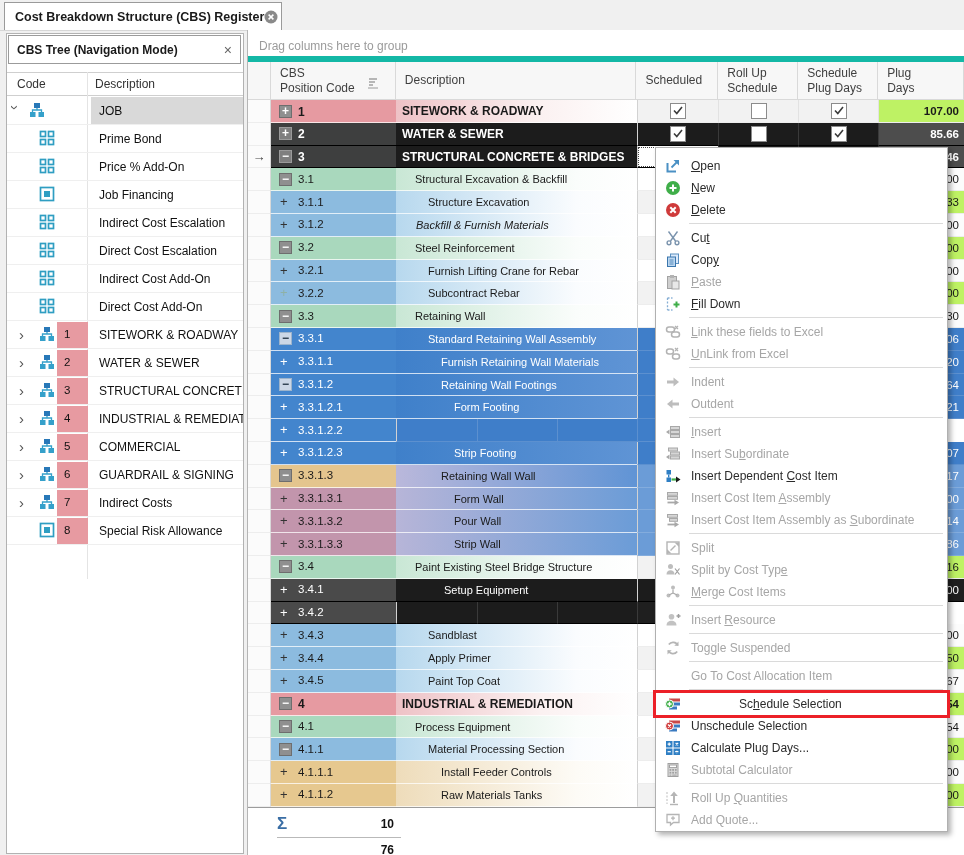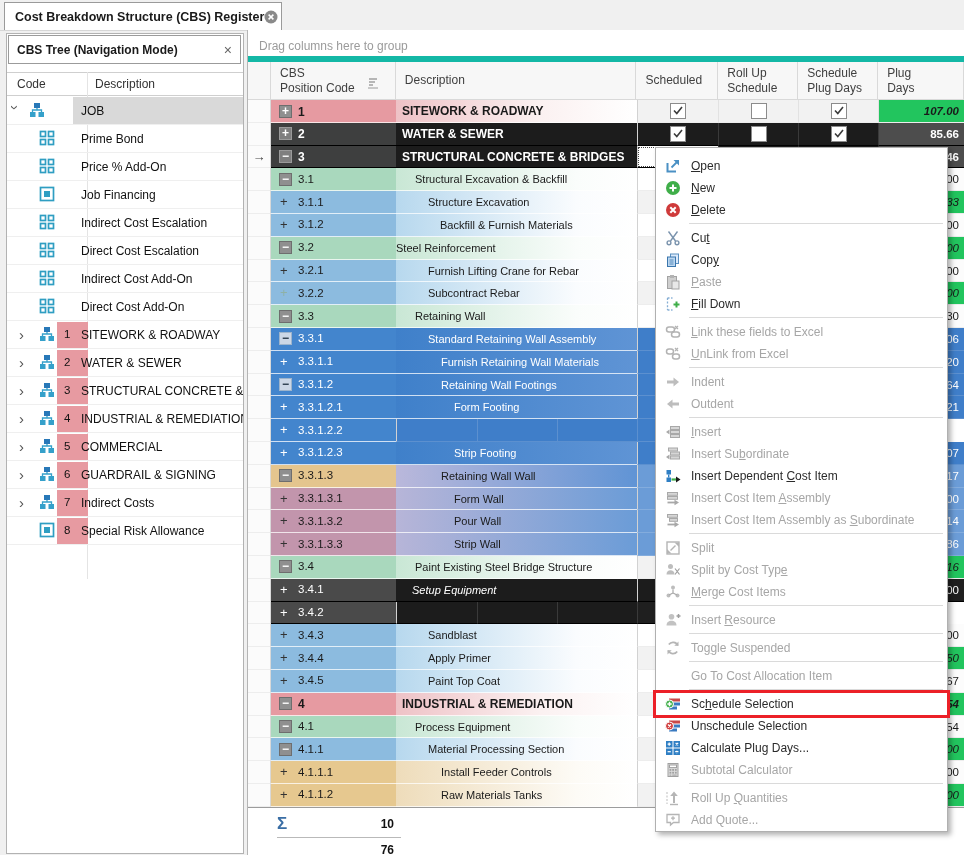--- a/index.html
+++ b/index.html
@@ -29,21 +29,21 @@
   .tree-cols .c1{position:absolute;left:10px;top:4px;}
   .tree-cols .c2{position:absolute;left:88px;top:4px;}
   .tree-colline{position:absolute;left:80px;top:38px;width:1px;height:507px;background:#e4e4e4;}
   #tree-body{position:absolute;left:0;top:63px;width:236px;}
   .trow{position:relative;height:28px;border-bottom:1px solid #efefef;box-sizing:border-box;font-size:12px;color:#111;}
   .trow .chev{position:absolute;top:6px;width:12px;height:16px;color:#555;font-size:15px;line-height:15px;}
   .trow .chev.open{transform:rotate(90deg);}
   .trow .ticon{position:absolute;top:5px;width:17px;height:17px;}
   .trow .tcode{position:absolute;left:50px;top:1px;width:31px;height:26px;background:#e79aa1;
                padding:6px 0 0 7px;box-sizing:border-box;font-size:11.5px;}
-  .trow .tdesc{position:absolute;left:66px;top:0px;right:0;height:27px;padding:7px 0 6px 8px;box-sizing:border-box;white-space:nowrap;overflow:hidden;}
+  .trow .tdesc{position:absolute;left:84px;top:0px;right:0;height:27px;padding:7px 0 6px 8px;box-sizing:border-box;white-space:nowrap;overflow:hidden;}
   .trow.sel .tdesc{background:#d9d9d9;}
 
   
   .grid{position:absolute;left:247px;top:30px;width:717px;height:825px;background:#fff;
         border-left:1px solid #b5b5b5;box-sizing:border-box;}
   .group-band{position:absolute;left:0;top:0;width:716px;height:32px;background:#fff;
               border-bottom:6px solid #14b8a6;box-sizing:border-box;}
   .group-band span{position:absolute;left:11px;top:9px;font-size:12px;color:#9b9b9b;}
   .grid-header{position:absolute;left:0;top:32px;width:716px;height:38px;background:#f7f7f7;
                border-bottom:1px solid #d9d9d9;box-sizing:border-box;display:flex;}
@@ -60,21 +60,21 @@
   .c-desc{width:241px;font-size:11px;color:#1a1a1a;line-height:22.8px;white-space:nowrap;overflow:hidden;
           border-bottom:1px solid rgba(255,255,255,.75);}
   .c-chk{display:flex;align-items:center;justify-content:center;background:#fff;
          border-right:1px solid #e2e2e2;border-bottom:1px solid #ededed;}
   .c-sched{width:82px;border-left:1px solid #d2d2d2;}
   .c-roll{width:80px;}
   .c-splug{width:80px;}
   .c-plug{width:86px;background:#fcfcfc;font-size:11.5px;color:#1a1a1a;text-align:right;
           padding:5px 6px 0 0;border-bottom:1px solid #ededed;}
   .grow.alt .c-chk{background:#f2f2f2;}
-  .grow.alt .c-plug{background:#22c55e;font-style:italic;}
+  .grow.alt .c-plug{background:#bef264;}
 
   .codebox{position:absolute;left:8px;top:4.5px;width:13px;height:13px;background:#8f8f8f;border:1px solid #6e6e6e;
            color:#fff;font-size:12px;line-height:11px;text-align:center;box-sizing:border-box;font-weight:bold;}
   .codeplus{position:absolute;left:9px;top:3px;font-size:13px;color:#333;}
   .codetxt{position:absolute;left:27px;top:4.5px;font-size:11.5px;color:#1a1a1a;}
   .lvl1 .codetxt,.lvl1 .c-desc{font-weight:bold;font-size:12px;}
 
   
   .v-pink .c-code{background:#e69aa1;}
   .v-pink .c-desc{background:linear-gradient(to right,#eec2c6 0%,#fbf1f1 60%,#fff 100%);}
@@ -124,21 +124,21 @@
   .sum2{position:absolute;left:60px;top:35px;width:86px;text-align:right;font-weight:bold;font-size:12px;color:#111;}
 
   
   .menu{position:absolute;left:655px;top:147px;width:293px;background:#fff;border:1px solid #b0b0b0;
         box-shadow:3px 3px 5px rgba(0,0,0,.3);box-sizing:border-box;padding-top:7px;z-index:20;}
   .mi{height:22px;display:flex;align-items:center;padding-left:8px;font-size:12px;color:#2b2b2b;position:relative;}
   .mi .ic{width:17px;height:17px;display:inline-flex;align-items:center;justify-content:center;flex:0 0 17px;}
   .mi .lb{margin-left:10px;white-space:nowrap;}
   .mi.dis{color:#a6a6a6;}
   .msep{height:1px;background:#dadada;margin:2px 4px 3px 33px;}
-  .mi.hl{box-shadow:0 0 0 3px #ec2028;z-index:5;}
+  .mi.hl{box-shadow:0 0 0 3px #ec2028;z-index:5;gap:48px;}
 </style>
 </head>
 <body>
 
 <div class="app">
 
   <div class="tabstrip">
     <div class="tab">
       <span class="tab-title">Cost Breakdown Structure (CBS) Register</span>
       <span class="tab-close">
@@ -444,33 +444,33 @@
           <div class="c-chk c-roll"></div>
           <div class="c-chk c-splug"></div>
           <div class="c-plug">33</div>
         </div>
         <div class="grow v-blue">
           <div class="c-ind"></div>
           <div class="c-code">
             <span class="codeplus">+</span>
             <span class="codetxt">3.1.2</span>
           </div>
-          <div class="c-desc" style="padding-left: 44px;">Backfill &amp; Furnish Materials</div>
+          <div class="c-desc" style="padding-left: 20px; font-style: italic;">Backfill &amp; Furnish Materials</div>
           <div class="c-chk c-sched"></div>
           <div class="c-chk c-roll"></div>
           <div class="c-chk c-splug"></div>
           <div class="c-plug">00</div>
         </div>
         <div class="grow v-green alt">
           <div class="c-ind"></div>
           <div class="c-code">
             <span class="codebox">−</span>
             <span class="codetxt">3.2</span>
           </div>
-          <div class="c-desc" style="">Steel Reinforcement</div>
+          <div class="c-desc" style="padding-left: 19px;">Steel Reinforcement</div>
           <div class="c-chk c-sched"></div>
           <div class="c-chk c-roll"></div>
           <div class="c-chk c-splug"></div>
           <div class="c-plug">00</div>
         </div>
         <div class="grow v-blue">
           <div class="c-ind"></div>
           <div class="c-code">
             <span class="codeplus">+</span>
             <span class="codetxt">3.2.1</span>
@@ -635,21 +635,21 @@
           <div class="c-chk c-roll"></div>
           <div class="c-chk c-splug"></div>
           <div class="c-plug">16</div>
         </div>
         <div class="grow v-dark2">
           <div class="c-ind"></div>
           <div class="c-code">
             <span class="codeplus">+</span>
             <span class="codetxt">3.4.1</span>
           </div>
-          <div class="c-desc" style="padding-left: 16px; font-style: italic;">Setup Equipment</div>
+          <div class="c-desc" style="padding-left: 48px;">Setup Equipment</div>
           <div class="c-chk c-sched"></div>
           <div class="c-chk c-roll"></div>
           <div class="c-chk c-splug"></div>
           <div class="c-plug">00</div>
         </div>
         <div class="grow v-dark2">
           <div class="c-ind"></div>
           <div class="c-code">
             <span class="codeplus">+</span>
             <span class="codetxt">3.4.2</span>

